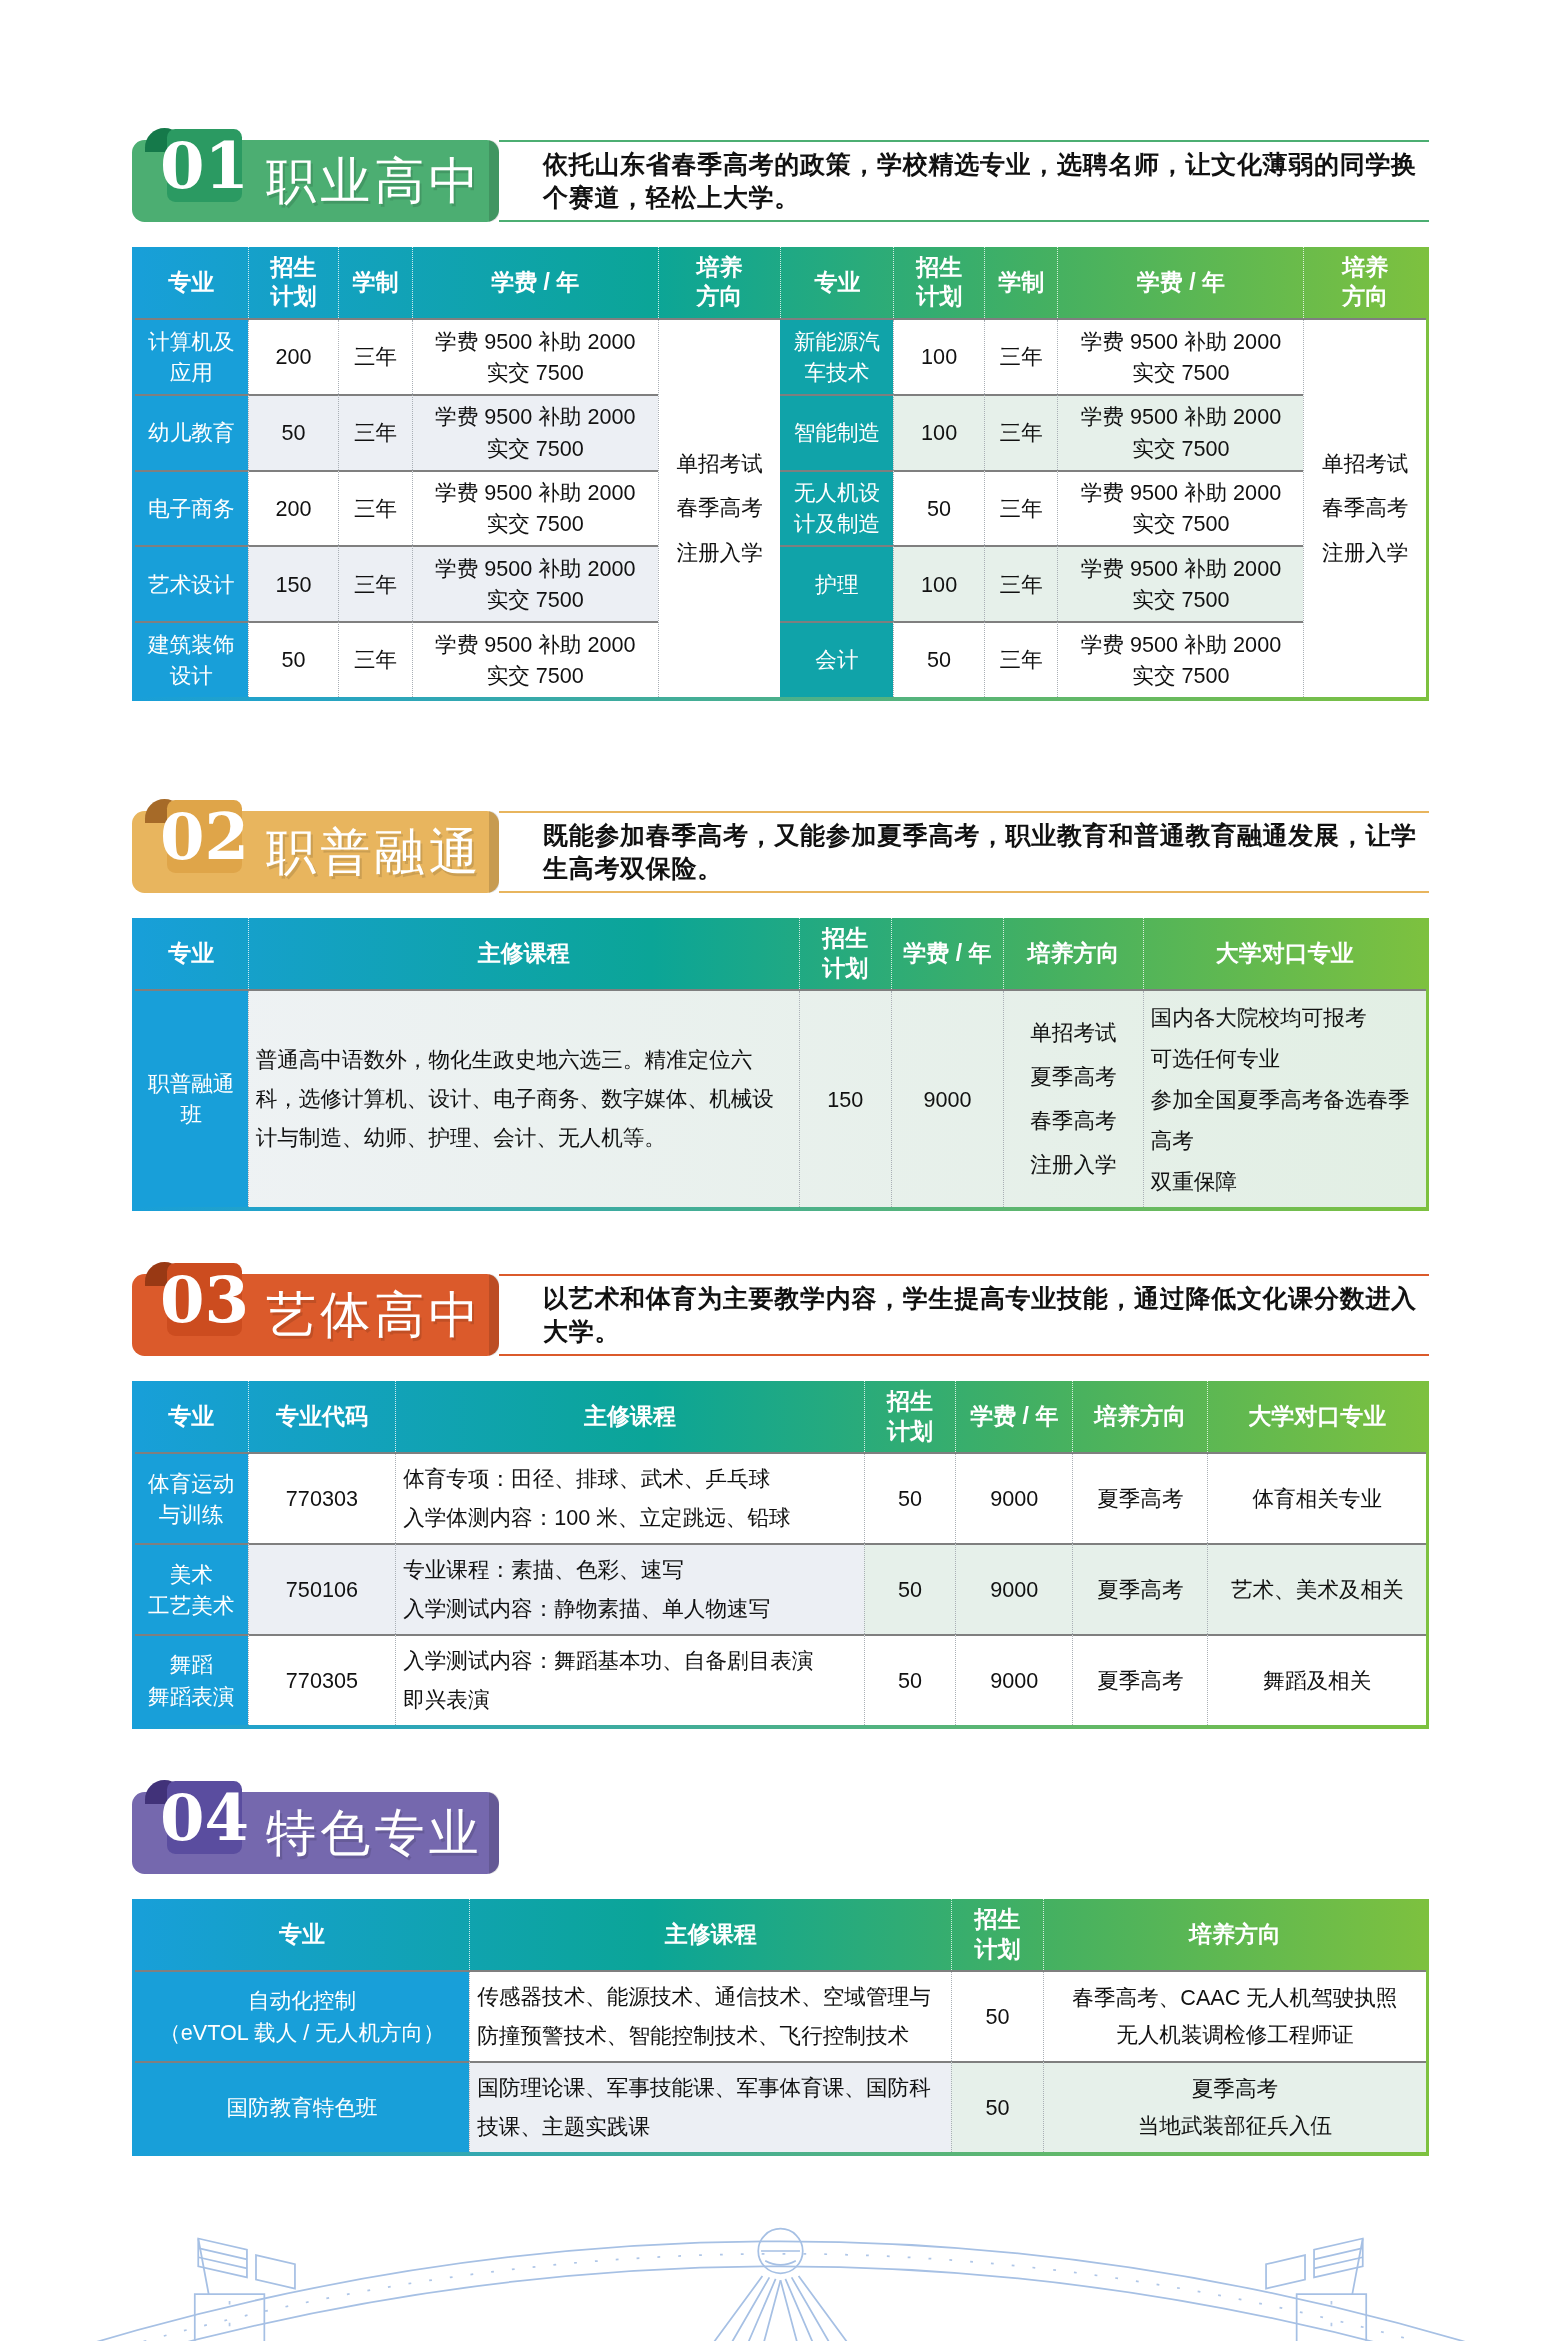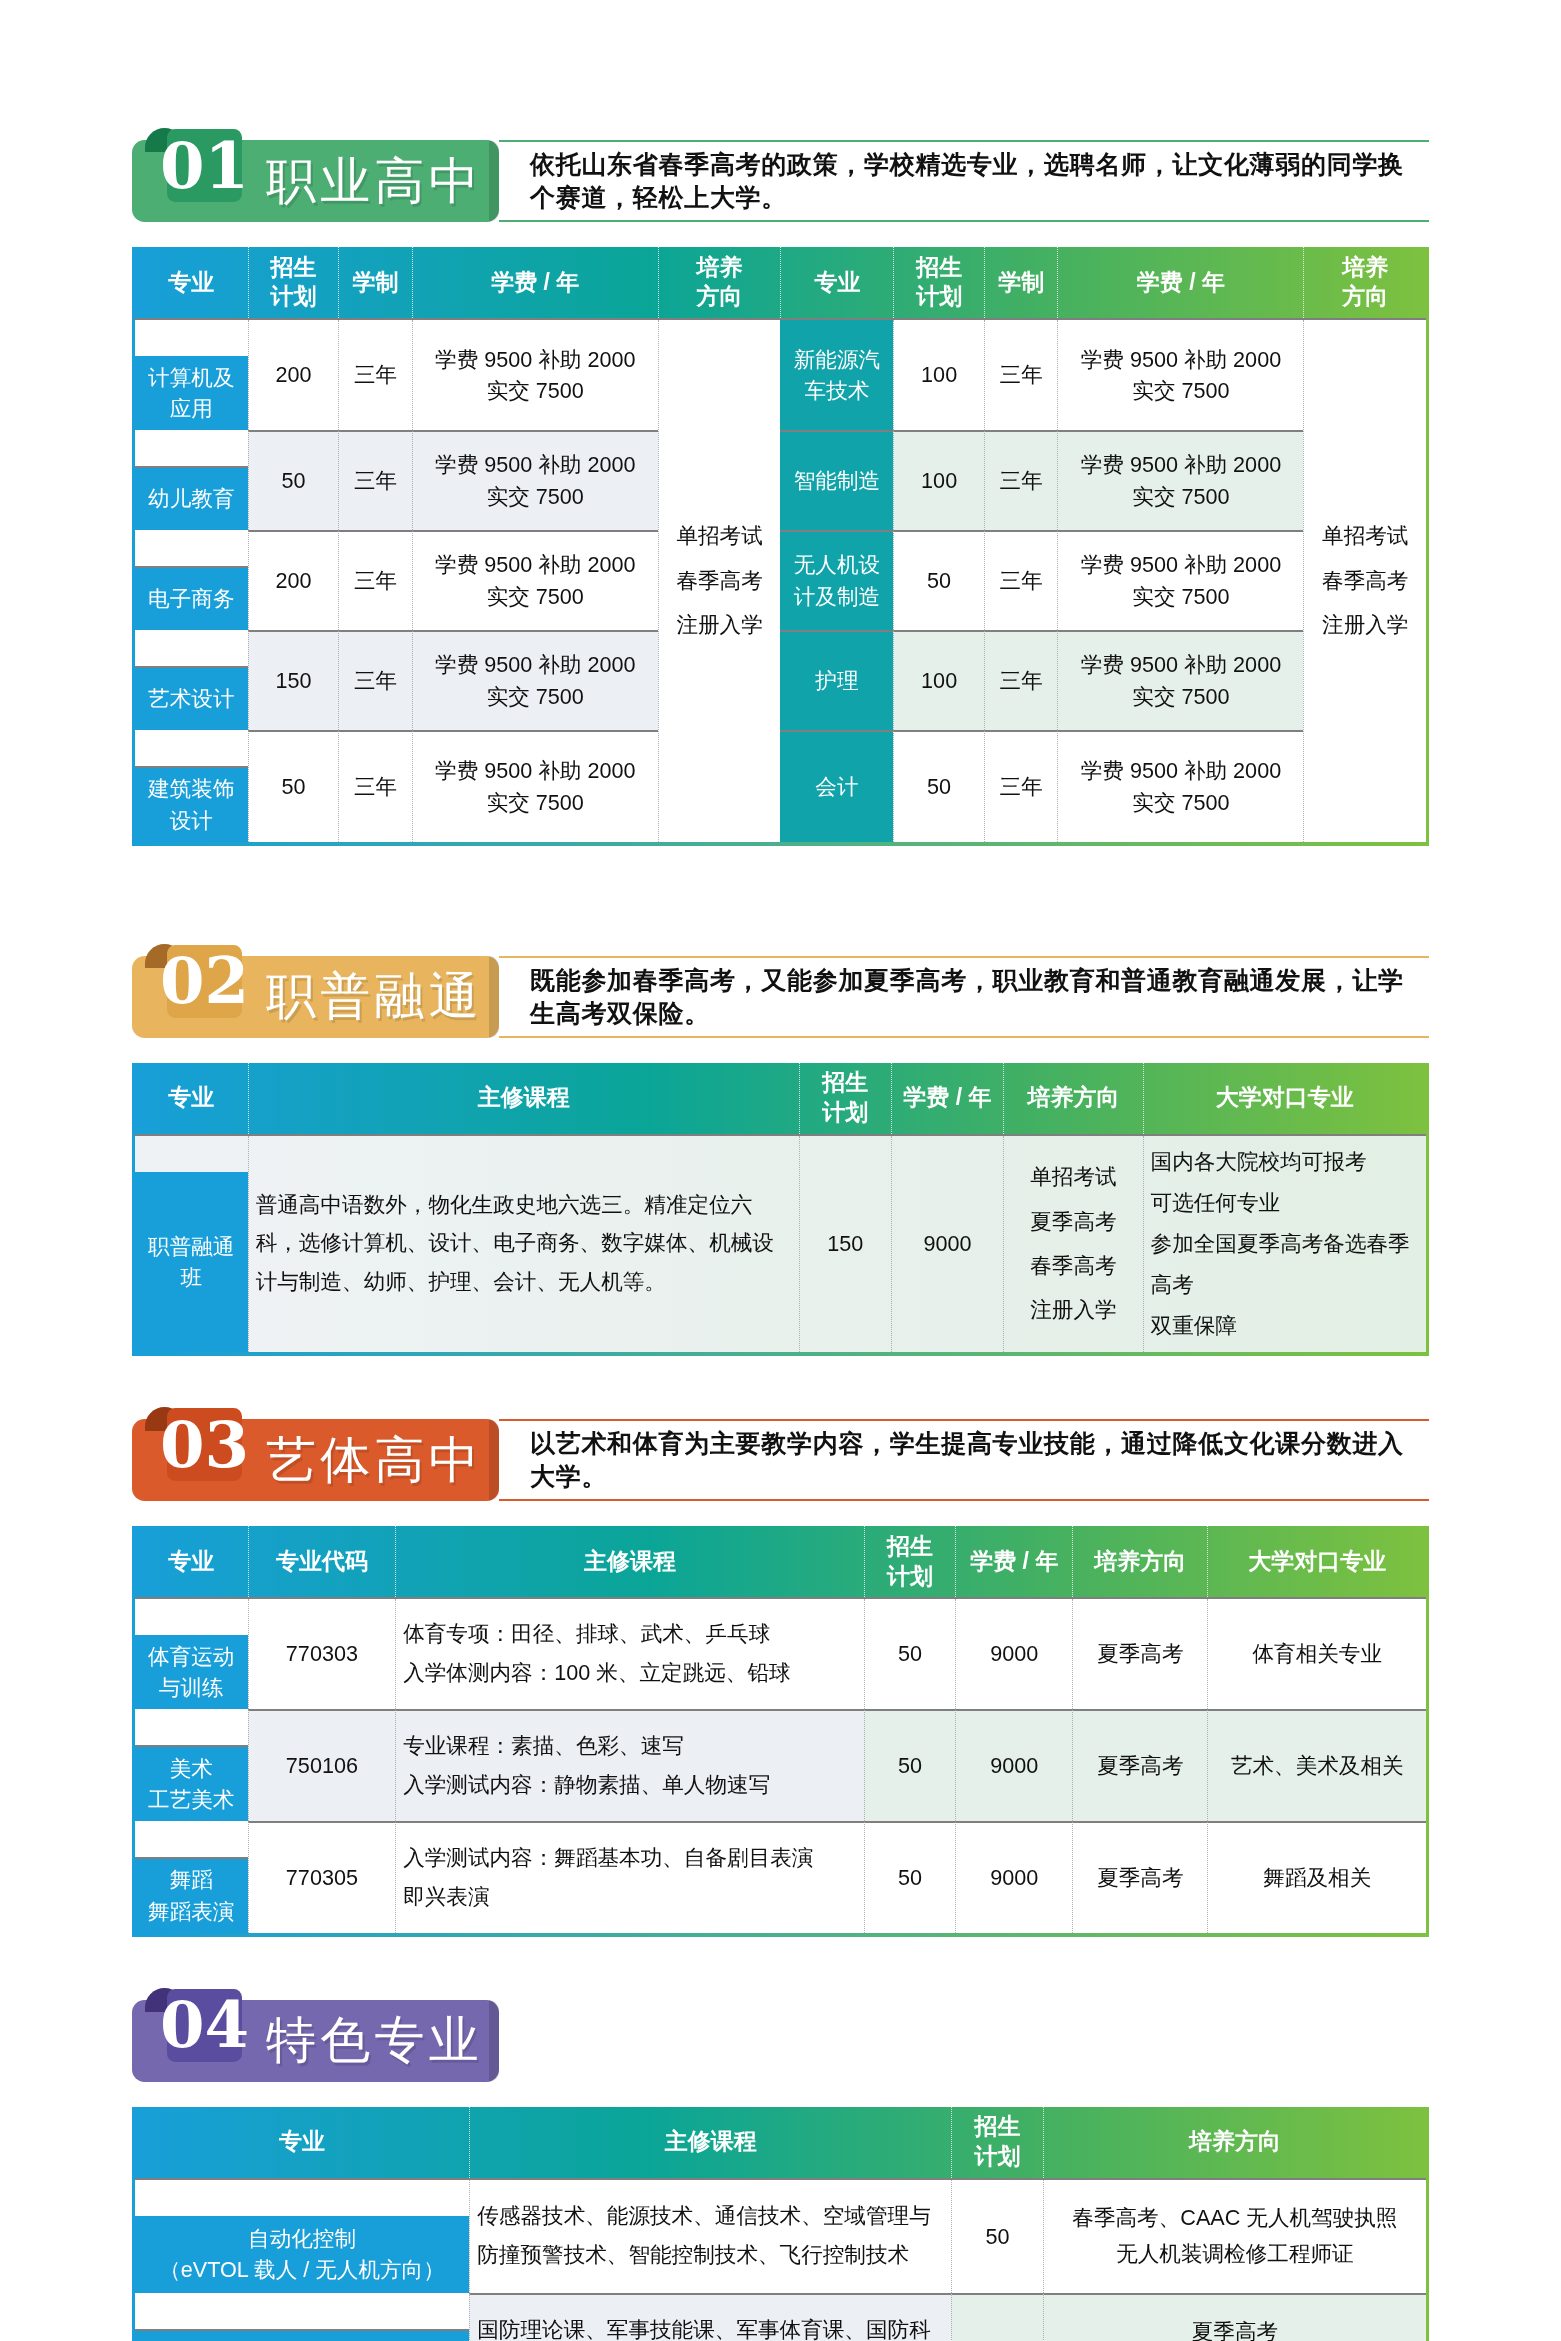--- a/index.html
+++ b/index.html
@@ -11,37 +11,37 @@
   .sechead.gap1{margin-top:110px;}
   .sechead.gap2{margin-top:63px;}
   .ribbon{position:relative;width:367px;height:82px;border-radius:12.5px;flex:none;background:var(--sec-main);}
   .ribbon::after{content:"";position:absolute;right:0;top:0;bottom:0;width:9.7px;background:rgba(0,0,0,.14);border-radius:0 12.5px 12.5px 0;}
   .curl{position:absolute;left:12.5px;top:-12px;width:39px;height:24px;background:var(--sec-curl);border-radius:19.5px 19.5px 0 0;}
   .numtab{position:absolute;left:35px;top:-11px;width:75px;height:73px;background:var(--sec-dark);border-radius:8.3px;display:flex;align-items:center;justify-content:center;}
   .num{font-family:"DejaVu Serif","Liberation Serif",serif;font-size:64px;font-weight:bold;color:#fff;line-height:1;}
   .rtitle{position:absolute;left:136px;right:18px;top:0;bottom:0;display:flex;align-items:center;justify-content:center;color:#fff;
           font-family:"DejaVu Serif","Liberation Serif",serif;font-size:50px;font-weight:normal;letter-spacing:4.2px;
           text-shadow:2.1px 2.8px 0 rgba(0,0,0,.12);white-space:nowrap;}
-  .descbox{flex:1;border-top:2.8px solid var(--sec-main);border-bottom:2.8px solid var(--sec-main);display:flex;align-items:center;padding-left:31px;}
+  .descbox{flex:1;border-top:2.8px solid var(--sec-main);border-bottom:2.8px solid var(--sec-main);display:flex;align-items:center;padding-left:44px;}
   .desc{margin:0;font-size:25px;font-weight:600;letter-spacing:0.7px;color:var(--ink);}
 
   
   .twrap{margin-top:25px;background:linear-gradient(90deg,var(--c-blue),var(--c-green));padding:0 2.8px 4.2px 2.8px;}
   .tinner{background:#fff;}
   .thead{display:grid;background:linear-gradient(90deg,var(--c-blue) 0%,var(--c-grad-mid1) 40%,var(--c-grad-mid2) 70%,var(--c-green) 100%);
          border-bottom:2.8px solid var(--row-line);}
   .tbody{display:grid;}
   .th{min-height:61px;display:flex;align-items:center;justify-content:center;color:#fff;font-weight:bold;font-size:23px;
       text-align:center;white-space:pre-line;line-height:1.3;padding:5.6px 2.8px;box-sizing:border-box;}
   .th.dlh{border-left:1.4px dotted rgba(255,255,255,.8);}
   .td{min-height:64px;display:flex;align-items:center;justify-content:center;font-size:21.6px;text-align:center;
       white-space:pre-line;line-height:1.45;padding:5.6px 7px;box-sizing:border-box;background:#fff;}
   .td.dl{border-left:1.4px dotted #A9AFB5;}
   .td.bt{border-top:2.1px solid var(--row-line);}
-  .maj{background:var(--c-blue);color:#fff;margin-top:36px;}
+  .maj{background:var(--c-blue);color:#fff;}
   .majT{background:var(--c-teal);color:#fff;}
   .ta{background:var(--tint-a);}
   .tb{background:var(--tint-b);}
   .left{justify-content:flex-start;text-align:left;}
   .dircell{line-height:2.05;}
   .t1g{grid-template-columns:8.75% 7% 5.7% 19.05% 9.5% 8.75% 7% 5.7% 19.05% 9.5%;}
   .t2g{grid-template-columns:8.74% 42.7% 7.08% 8.74% 10.78% 21.96%;}
   .t3g{grid-template-columns:8.74% 11.42% 36.3% 7.08% 9.06% 10.46% 16.94%;}
   .t4g{grid-template-columns:25.9% 37.32% 7.08% 29.7%;}
   .t2row .td{min-height:175px;}

